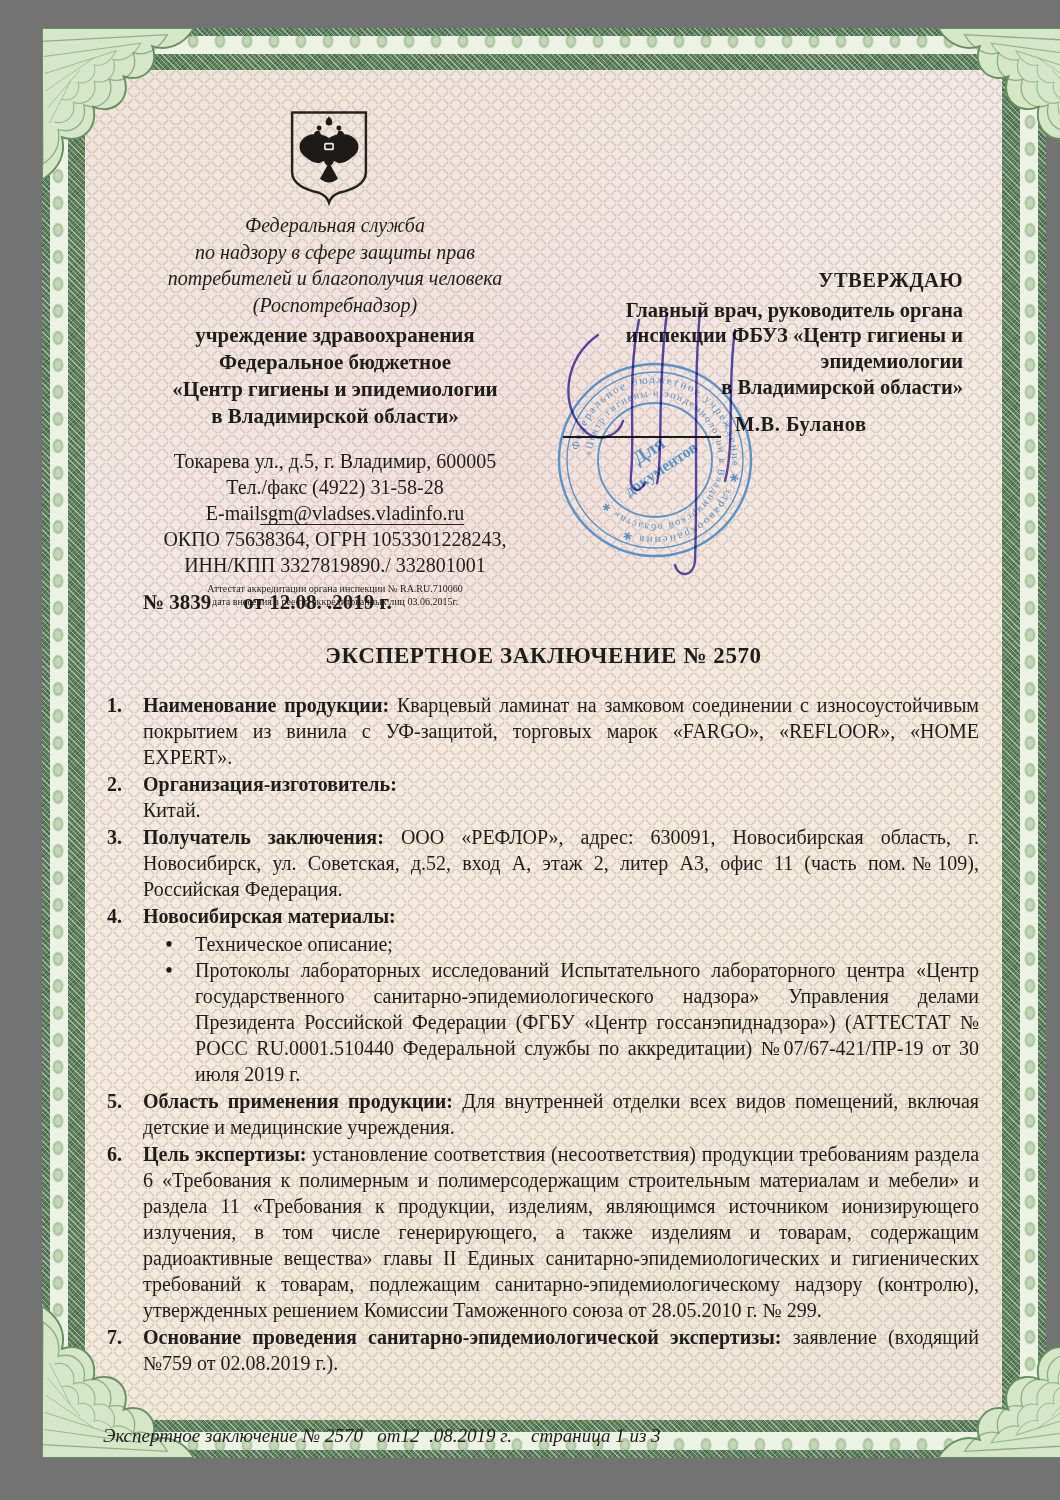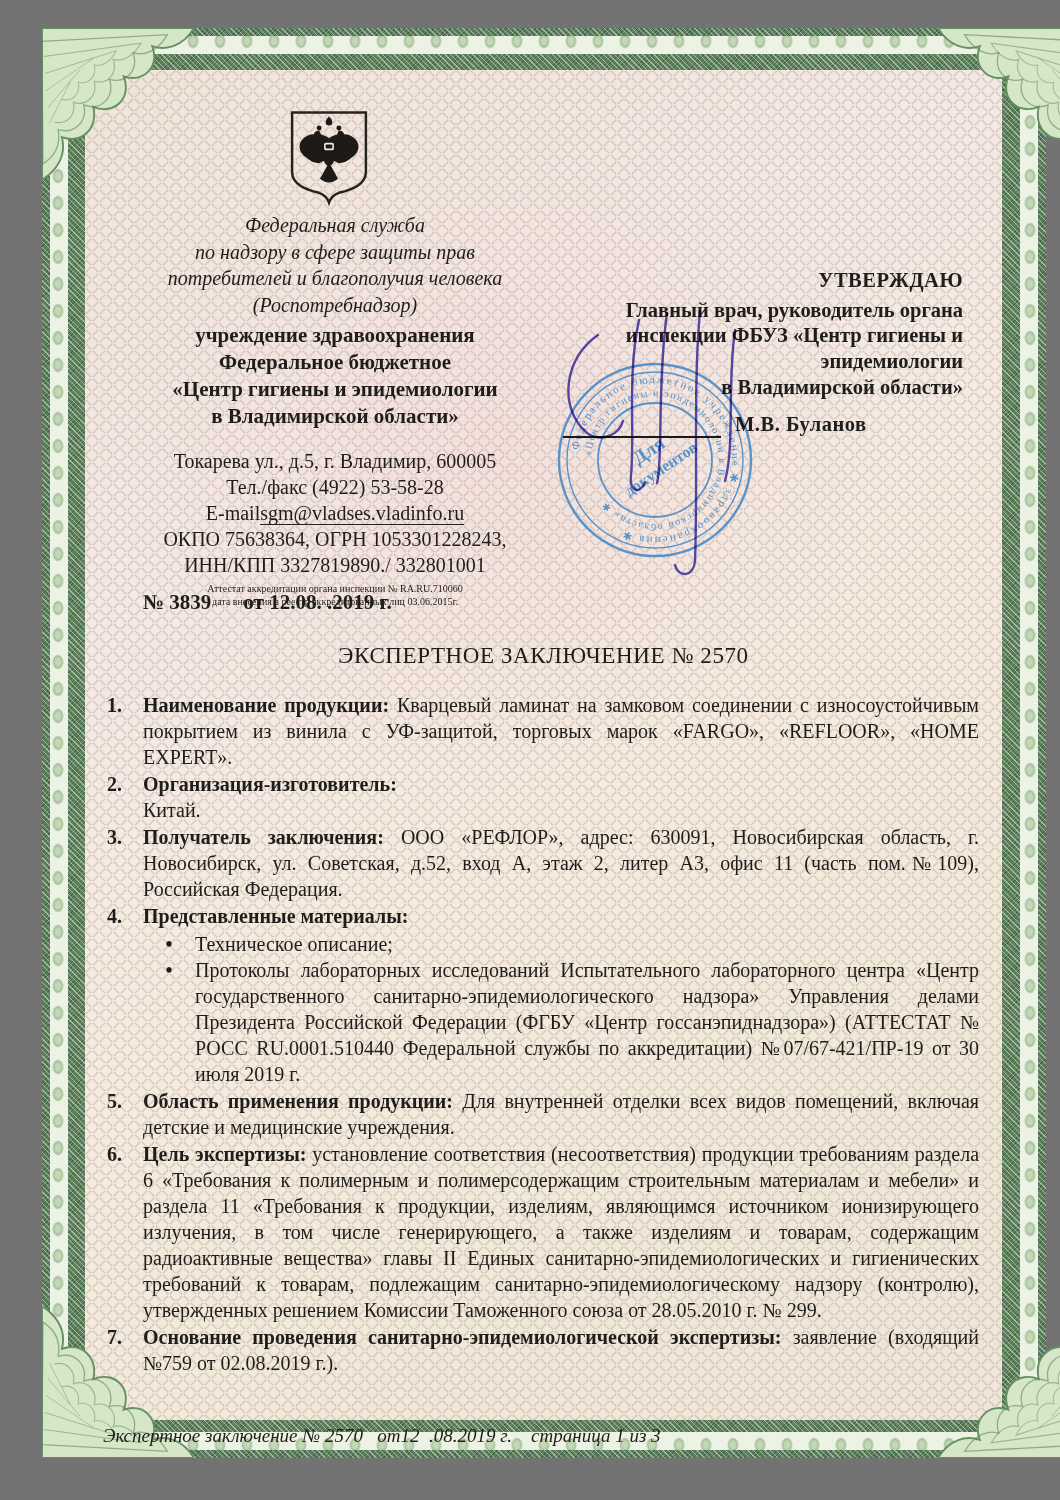--- a/index.html
+++ b/index.html
@@ -64,21 +64,21 @@
 
   .stamp{position:absolute;left:468px;top:288px;width:205px;height:205px;
          mix-blend-mode:multiply;opacity:.92;}
   .signature{position:absolute;left:450px;top:225px;width:310px;height:350px;
          mix-blend-mode:multiply;}
 
   .numline{position:absolute;left:58px;top:520px;font-weight:bold;font-size:21px;}
   .numline .dt{margin-left:32px;}
 
   .doc-title{position:absolute;left:0;top:573px;width:100%;text-align:center;
-             font-weight:normal;font-size:23px;letter-spacing:.6px;}
+             font-weight:bold;font-size:23px;letter-spacing:.6px;}
 
   .list{position:absolute;left:22px;top:622px;width:872px;font-size:20px;line-height:26px;}
   .li{display:grid;grid-template-columns:36px 1fr;margin-bottom:1px;}
   .num{font-weight:bold;}
   .jt{margin:0;text-align:justify;}
   .lbl{font-weight:bold;}
   .right-line{text-align:left;padding-right:125px;}
   .blist{margin:2px 0 0 0;padding:0;list-style:none;}
   .blist li{display:grid;grid-template-columns:52px 1fr;}
   .blt{text-align:center;font-weight:bold;}
@@ -167,21 +167,21 @@
         <div>(Роспотребнадзор)</div>
       </div>
       <div class="org">
         <div>учреждение здравоохранения</div>
         <div>Федеральное бюджетное</div>
         <div>«Центр гигиены и эпидемиологии</div>
         <div>в  Владимирской области»</div>
       </div>
       <div class="addr">
         <div>Токарева ул.,  д.5, г. Владимир, 600005</div>
-        <div>Тел./факс (4922) 53-58-28</div>
+        <div>Тел./факс (4922) 31-58-28</div>
         <div><span>E-mail</span><span class="u">sgm@vladses.vladinfo.ru</span></div>
         <div>ОКПО 75638364, ОГРН 1053301228243,</div>
         <div>ИНН/КПП 3327819890./ 332801001</div>
       </div>
       <div class="att">
         <div>Аттестат аккредитации органа инспекции № RA.RU.710060</div>
         <div>дата внесения в реестр аккредитованных лиц 03.06.2015г.</div>
       </div>
     </div>
 
@@ -259,21 +259,21 @@
       <div class="li">
         <div class="num">3.</div>
         <div>
             <p class="jt"><b class="lbl">Получатель заключения:</b> <span>ООО «РЕФЛОР», адрес: 630091, Новосибирская область, г. Новосибирск, ул. Советская, д.52, вход А, этаж 2, литер А3, офис 11 (часть пом.№109), Российская Федерация.</span></p>
           </div>
       </div>
 
       <div class="li">
         <div class="num">4.</div>
         <div>
-          <p class="jt"><b class="lbl">Представленные материалы:</b></p>
+          <p class="jt"><b class="lbl">Новосибирская материалы:</b></p>
           <ul class="blist">
             <li>
                 <span class="blt">•</span>
                 <p class="jt">Техническое описание;</p>
               </li>
             <li>
                 <span class="blt">•</span>
                 <p class="jt">Протоколы лабораторных исследований Испытательного лабораторного центра «Центр государственного санитарно-эпидемиологического надзора» Управления делами Президента Российской Федерации (ФГБУ «Центр  госсанэпиднадзора») (АТТЕСТАТ №  РОСС RU.0001.510440 Федеральной службы по аккредитации) №07/67-421/ПР-19 от 30 июля 2019 г.</p>
               </li>
           </ul>

